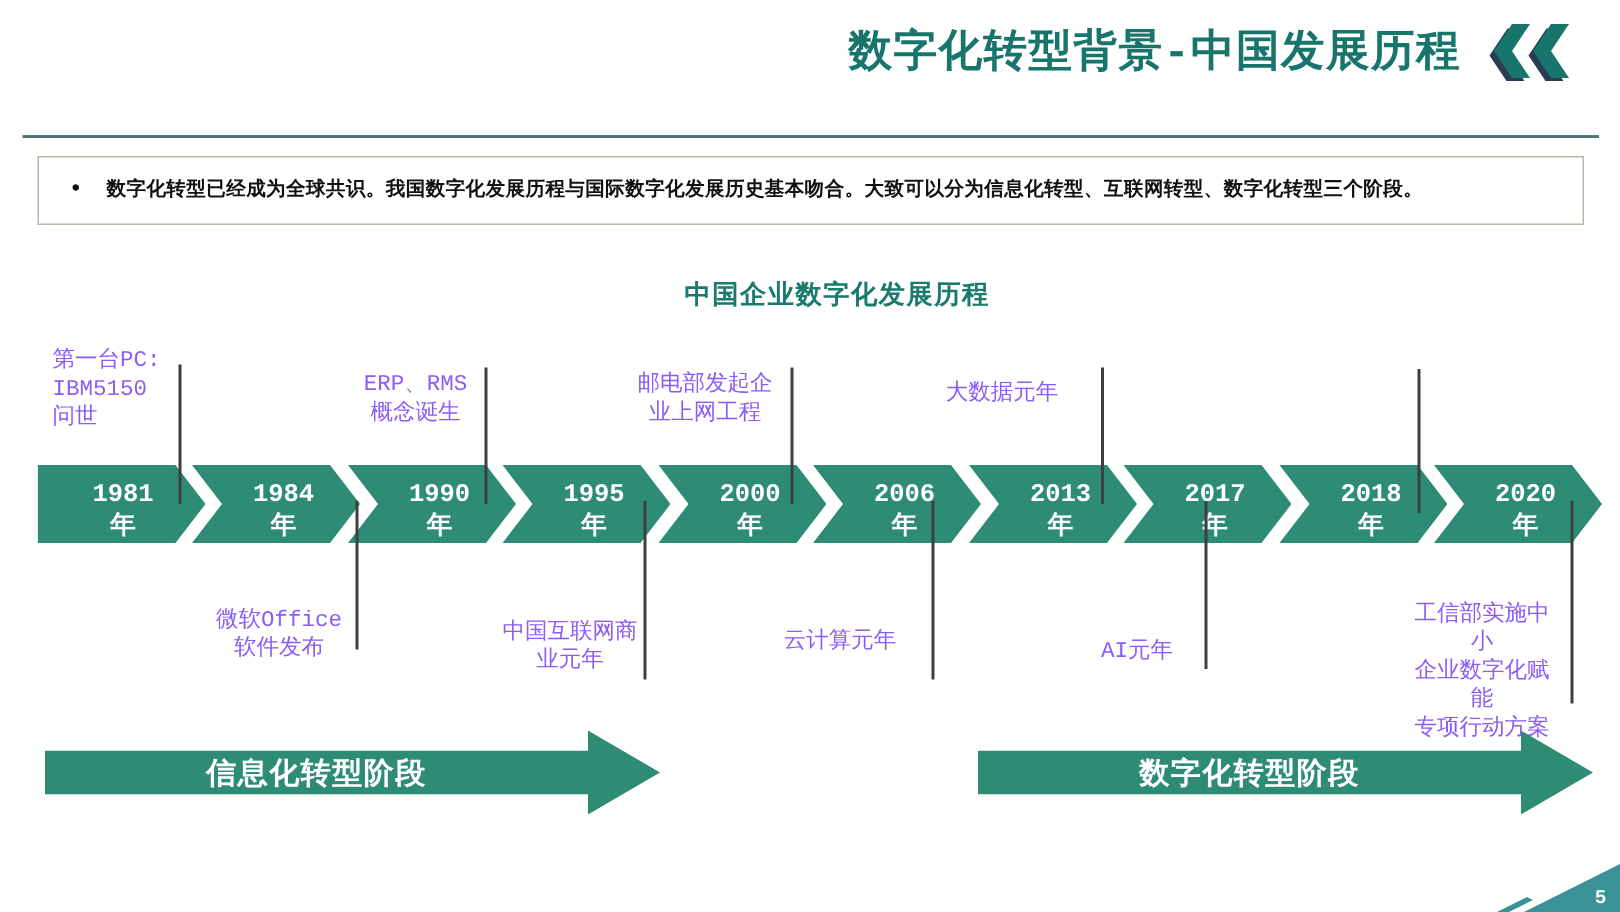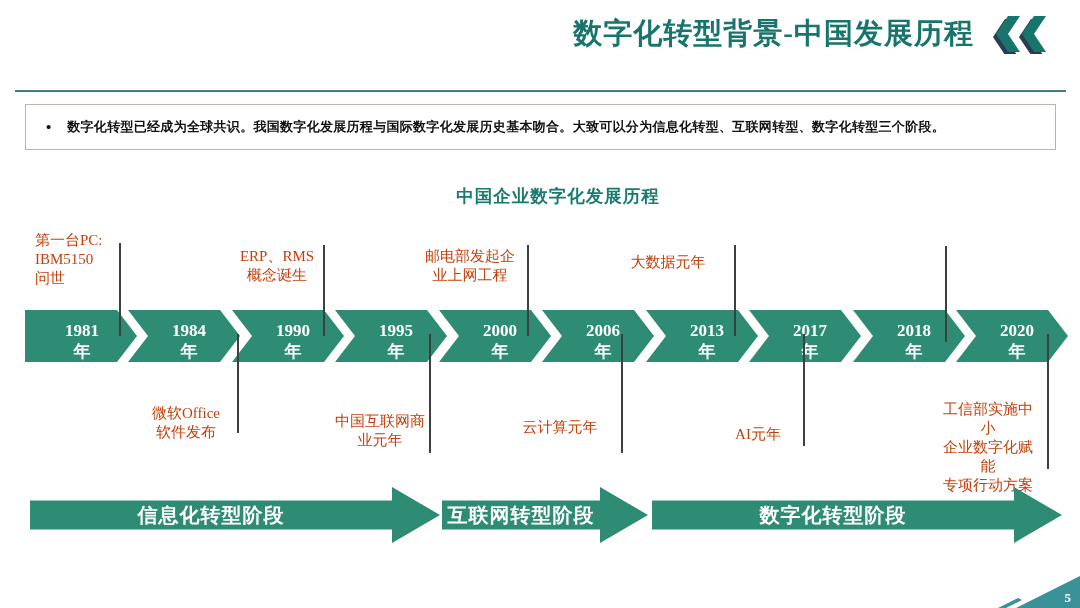--- a/index.html
+++ b/index.html
@@ -1,17 +1,17 @@
 <!DOCTYPE html>
 <html><head>
 <meta charset="utf-8">
 <style>
   html,body{margin:0;padding:0;background:#fff;}
   #slide{position:relative;width:1080px;height:608px;background:#ffffff;overflow:hidden;
-         font-family:Liberation Serif, serif;}
+         font-family:Liberation Mono, monospace;}
 
   
   .header{position:absolute;top:14px;left:0;right:28px;display:flex;justify-content:flex-end;
           align-items:center;gap:14px;}
   .page-title{font-size:29px;font-weight:700;color:#17756B;letter-spacing:1px;white-space:nowrap;}
   .title-rule{position:absolute;left:15px;right:14px;top:90px;height:2px;
               background:linear-gradient(to bottom,#4a8f88,#52626d);}
 
   
   .intro{position:absolute;left:25px;right:24px;top:104px;border:1px solid #BDB5A5;
@@ -25,21 +25,21 @@
 
   
   .chev{position:absolute;top:310px;width:112px;height:52px;background:#2E8B74;
         clip-path:polygon(20px 50%,0 0,92px 0,112px 50%,92px 100%,0 100%);
         display:flex;align-items:flex-end;justify-content:center;box-sizing:border-box;padding-left:10px;}
   .chev.first{clip-path:polygon(0 0,92px 0,112px 50%,92px 100%,0 100%);padding-left:2px;}
   .yr{text-align:center;color:#fff;font-weight:700;font-size:17px;line-height:1.25;}
   .yr span{display:block;}
 
   
-  .note{position:absolute;font-size:15px;line-height:19px;color:#c2410c;white-space:pre-line;
+  .note{position:absolute;font-size:15px;line-height:19px;color:#8b5cf6;white-space:pre-line;
         text-align:center;transform:translateX(-50%);font-weight:500;}
   .note.left-align{transform:none;text-align:left;}
   .vline{position:absolute;width:2px;background:#3f3f3f;}
 
   
   .stage{position:absolute;top:487px;height:56px;background:#2E8B74;display:flex;align-items:center;
          clip-path:polygon(0 24%,calc(100% - 48px) 24%,calc(100% - 48px) 0,100% 50%,
                            calc(100% - 48px) 100%,calc(100% - 48px) 76%,0 76%);}
   .stage-label{width:calc(100% - 48px);text-align:center;color:#fff;font-weight:700;
                font-size:20px;letter-spacing:1px;}
@@ -159,23 +159,20 @@
 业元年</div>
   <div class="note" style="left:560px;top:418px">云计算元年</div>
   <div class="note" style="left:758px;top:425px">AI元年</div>
   <div class="note" style="left:988px;top:400px">工信部实施中小
 企业数字化赋能
 专项行动方案</div>
 
   <div class="stage" style="left:30px;width:410px">
     <div class="stage-label">信息化转型阶段</div>
   </div>
-  <div class="stage" style="left:442px;width:206px">
-    <div class="stage-label">互联网转型阶段</div>
-  </div>
   <div class="stage" style="left:652px;width:410px">
     <div class="stage-label">数字化转型阶段</div>
   </div>
 
   <svg class="corner" viewBox="0 0 86 36">
     <polygon points="22,36 86,4 86,36" fill="#3A9198"></polygon>
     <polygon points="4,36 24,26 28,28 12,36" fill="#3A9198"></polygon>
   </svg>
   <div class="page-num">5</div>
 

